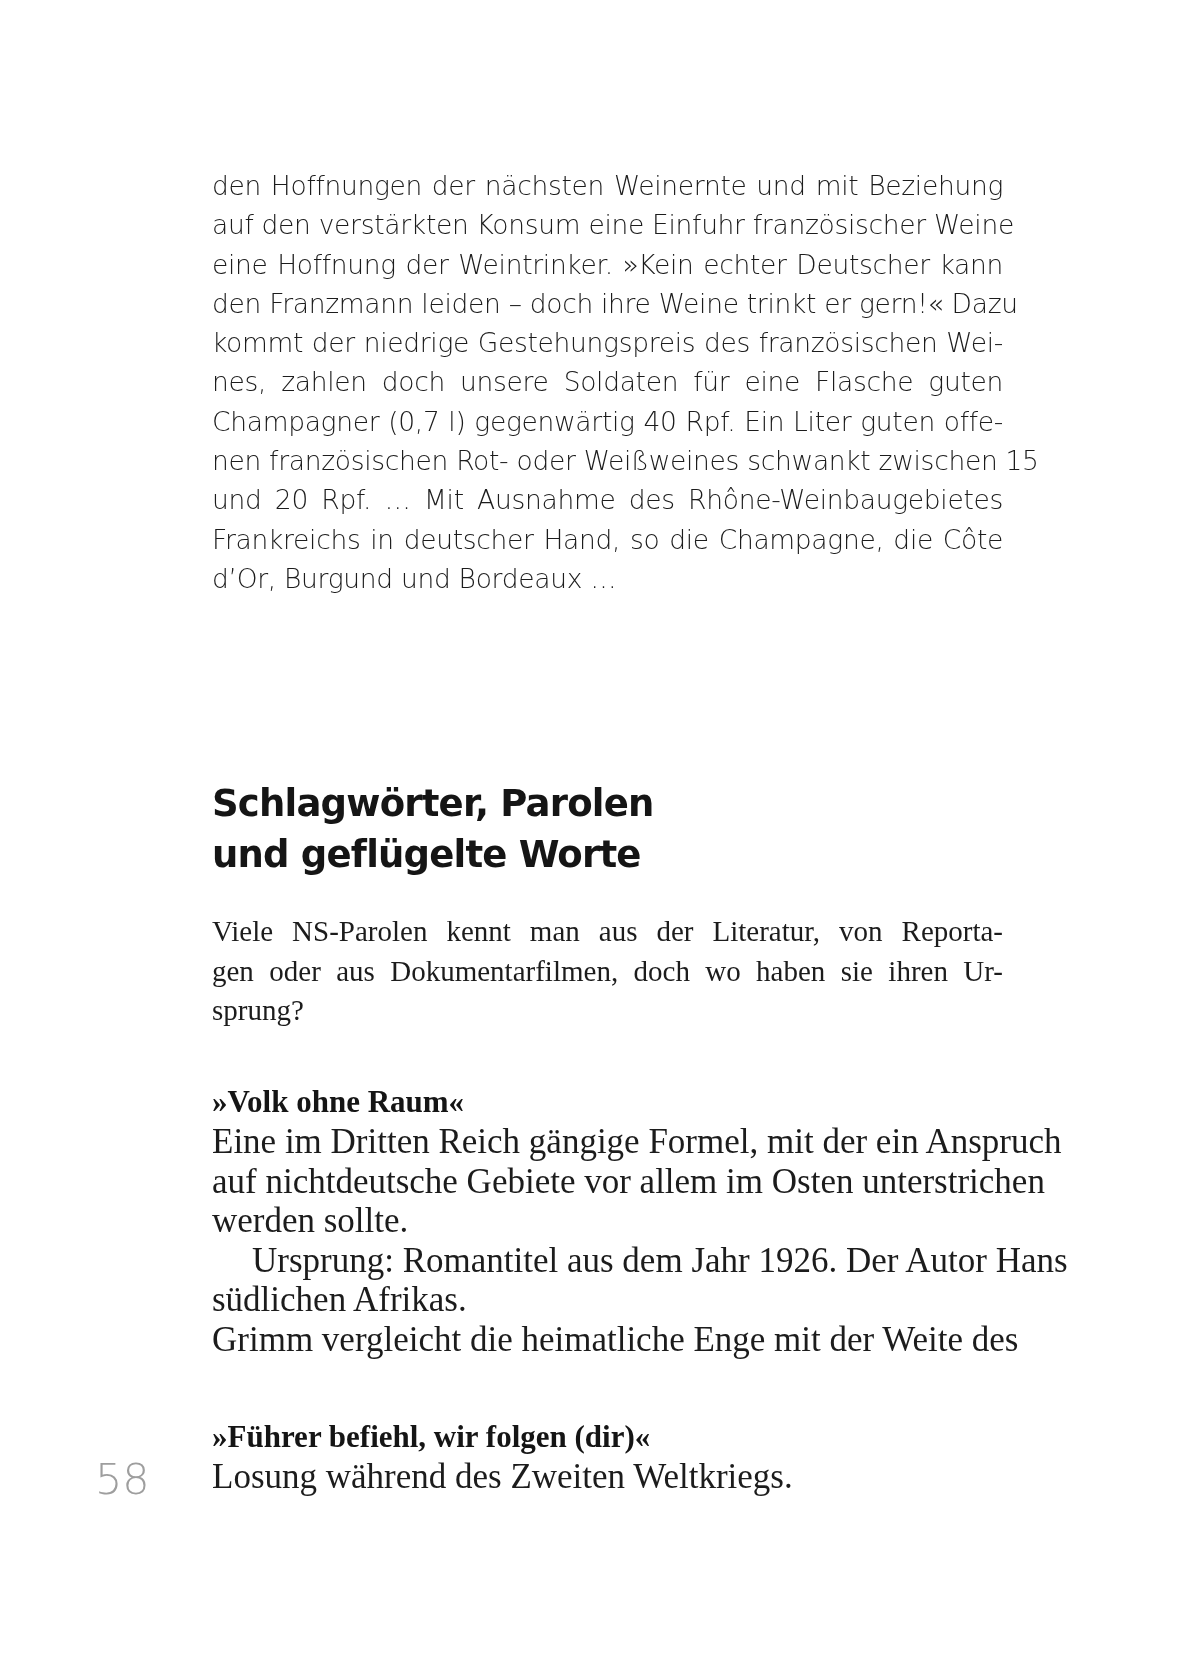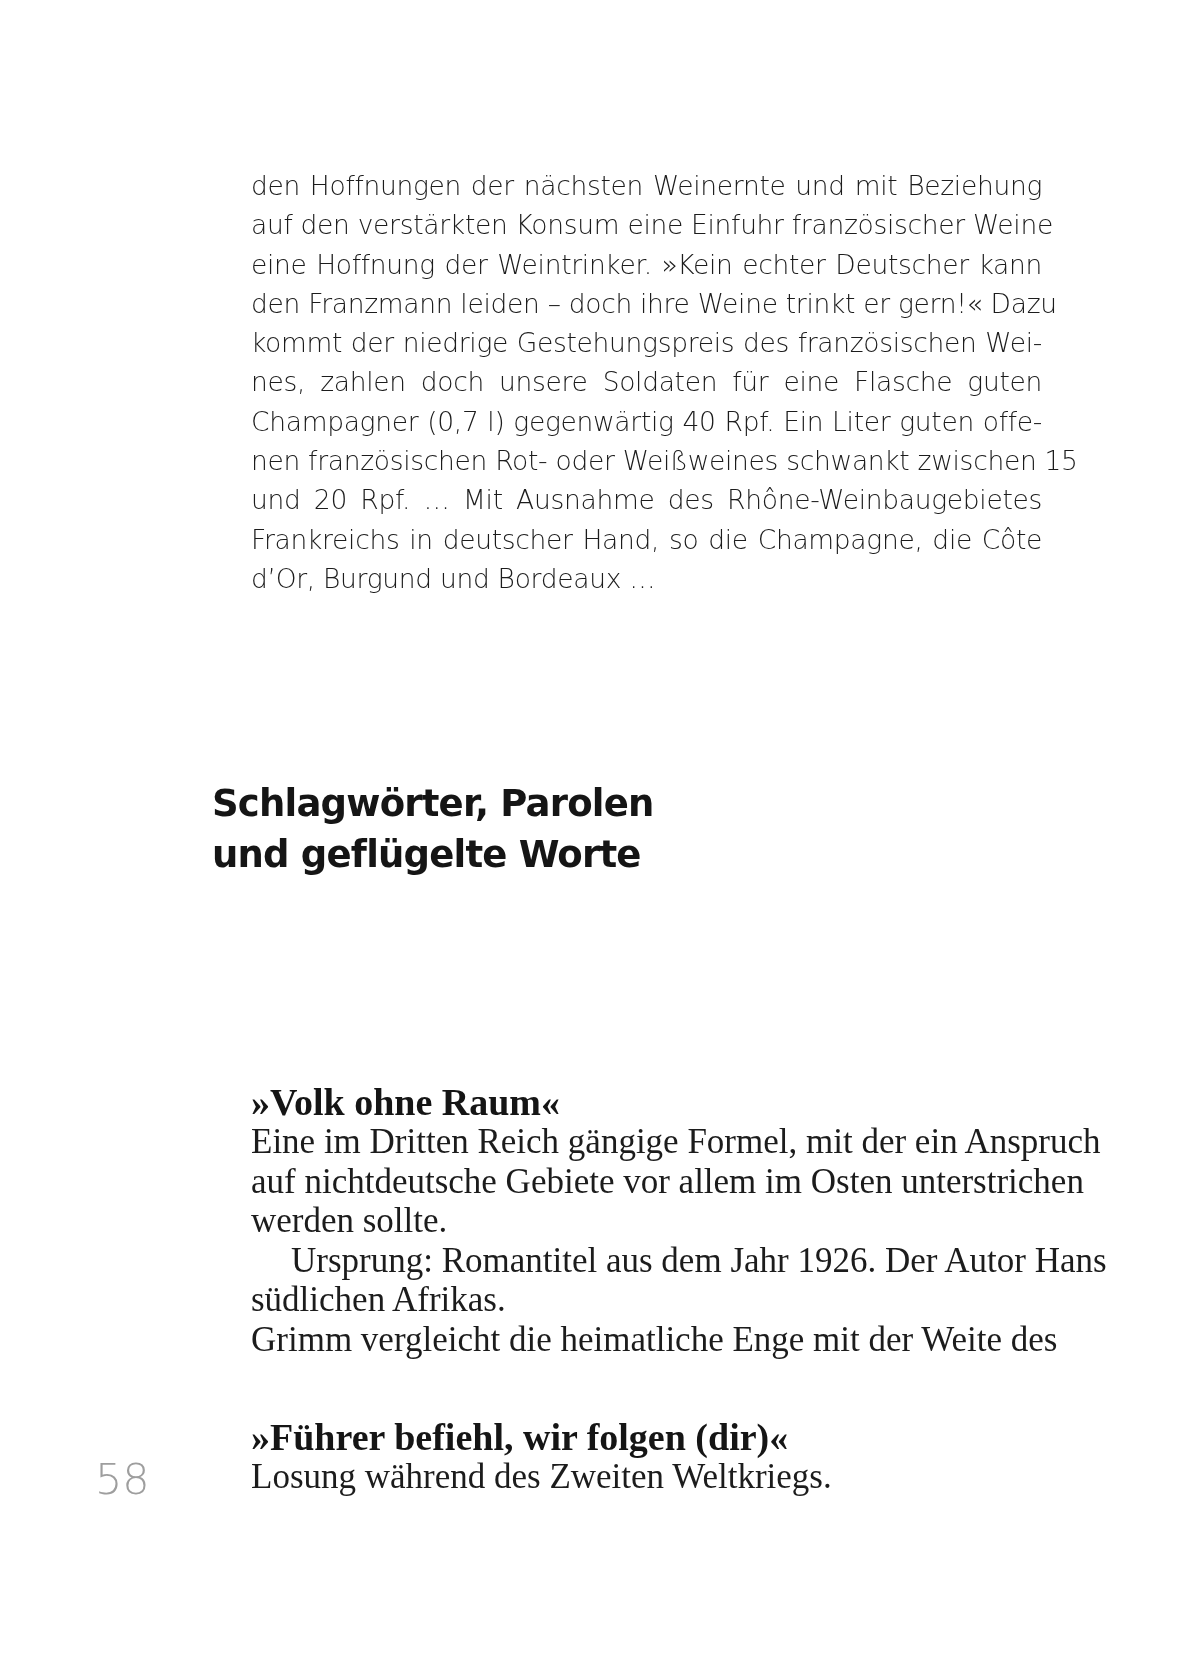--- a/index.html
+++ b/index.html
@@ -1,32 +1,32 @@
 <!DOCTYPE html>
 <html><head>
 <meta charset="utf-8">
 <style>
   html, body { margin: 0; padding: 0; background: #ffffff; }
   body { width: 1181px; height: 1679px; position: relative; overflow: hidden; color: #1a1a1a; }
   .page { position: absolute; left: 0; top: 0; width: 1181px; height: 1679px; background: #ffffff; }
-  .col { position: absolute; left: 212px; width: 791px; margin-left: 39px; }
+  .col { position: absolute; left: 212px; width: 791px; }
   .sans { font-family: "DejaVu Sans", sans-serif; font-weight: 300; }
   .serif { font-family: "Liberation Serif", serif; }
   .line { display: block; white-space: nowrap; }
   .just { text-align: justify; text-align-last: justify; }
 
   #quote-block { top: 166px; font-size: 26.5px; line-height: 39.3px; letter-spacing: -0.3px; color: #1c1c1c; }
   #quote-block .line { height: 39.3px; }
 
   #section-heading { top: 778px; font-family: "DejaVu Sans", sans-serif; font-weight: bold; font-size: 37px; line-height: 51px; letter-spacing: -0.8px; color: #151515; }
 
   #intro { top: 912px; font-size: 29px; line-height: 39.5px; color: #1c1c1c; }
   #intro .line { height: 39.5px; }
 
-  .entry-title { font-family: "Liberation Serif", serif; font-weight: bold; font-size: 38px; line-height: 40px; color: #151515; }
+  .entry-title { font-family: "Liberation Serif", serif; font-weight: bold; font-size: 31px; line-height: 40px; color: #151515; }
   .entry-body { font-size: 35px; line-height: 39.5px; color: #1c1c1c; }
   .entry-body .line { height: 39.5px; }
   .indent { text-indent: 40px; }
 
   #entry-1 { top: 1082px; }
   #entry-2 { top: 1417px; }
 
   #page-number { position: absolute; left: 95px; top: 1454px; font-family: "DejaVu Sans", sans-serif; font-weight: 300; font-size: 43px; line-height: 50px; color: #9e9e9e; }
 </style>
 </head>
@@ -46,20 +46,25 @@
     <span class="line just">und 20 Rpf. … Mit Ausnahme des Rhône-Weinbaugebietes</span>
     <span class="line just">Frankreichs in deutscher Hand, so die Champagne, die Côte</span>
     <span class="line">d’Or, Burgund und Bordeaux …</span>
   </div>
 
   <h2 id="section-heading" class="col" style="margin:0;">
     <span class="line">Schlagwörter, Parolen</span>
     <span class="line">und geflügelte Worte</span>
   </h2>
 
+  <div id="intro" class="col serif">
+    <span class="line just">Viele NS-Parolen kennt man aus der Literatur, von Reporta-</span>
+    <span class="line just">gen oder aus Dokumentarfilmen, doch wo haben sie ihren Ur-</span>
+    <span class="line">sprung?</span>
+  </div>
 
   <div id="entry-1" class="col">
     <div class="entry-title">»Volk ohne Raum«</div>
     <div class="entry-body serif">
       <span class="line just">Eine im Dritten Reich gängige Formel, mit der ein Anspruch</span>
       <span class="line just">auf nichtdeutsche Gebiete vor allem im Osten unterstrichen</span>
       <span class="line">werden sollte.</span>
       <span class="line just indent">Ursprung: Romantitel aus dem Jahr 1926. Der Autor Hans</span>
       <span class="line">südlichen Afrikas.</span>
       <span class="line just">Grimm vergleicht die heimatliche Enge mit der Weite des</span>

